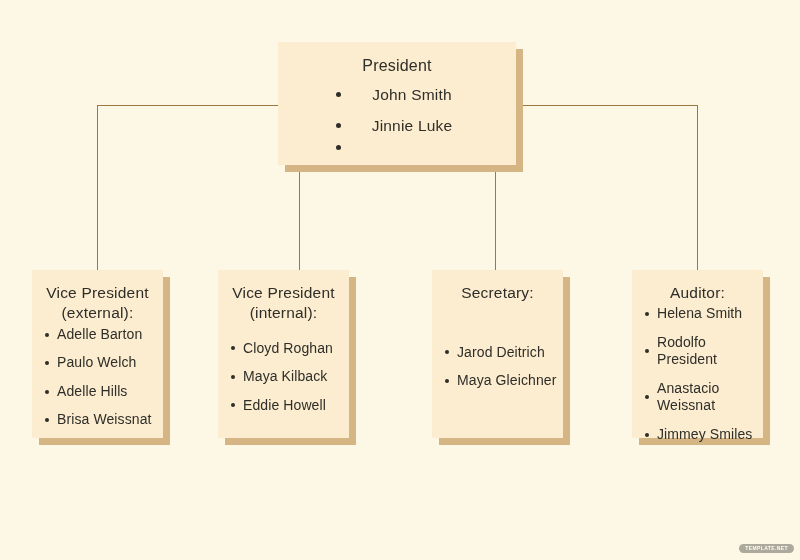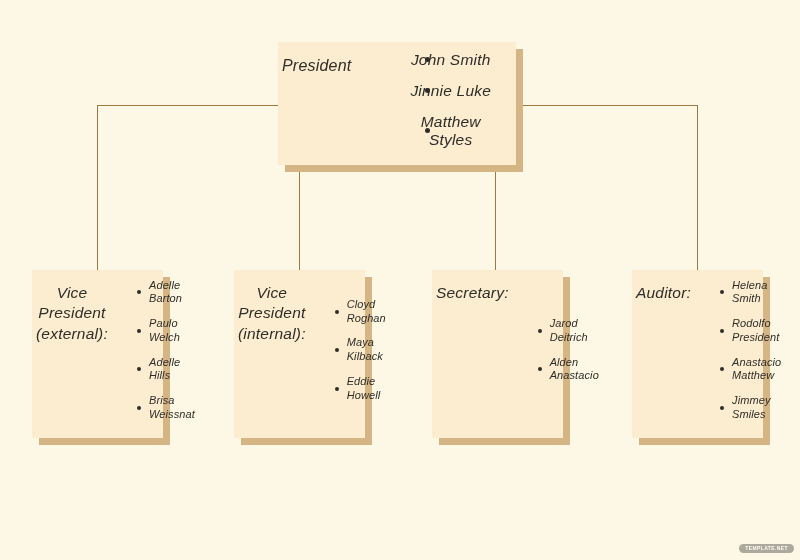--- a/index.html
+++ b/index.html
@@ -6,36 +6,36 @@
   .canvas{
     position:relative;width:800px;height:560px;overflow:hidden;
     background:var(--page-bg,#fdf8e5);
     font-family:"Liberation Sans",sans-serif;
     color:var(--text,#2e2e28);
   }
   .node{
     position:absolute;
     background:var(--box-fill,#fcecd0);
     box-shadow:7px 7px 0 var(--box-shadow,#d6b584);
-    display:flex;flex-direction:row;box-sizing:border-box;font-style:italic;
+    display:flex;flex-direction:column;box-sizing:border-box;
   }
   .president{left:278px;top:42px;width:238px;height:123px}
   .dept{top:270px;width:131px;height:168px}
-  .d0{left:32px}.d1{left:234px}.d2{left:432px}.d3{left:632px}
+  .d0{left:32px}.d1{left:218px}.d2{left:432px}.d3{left:632px}
 
   .node-title{
     text-align:center;font-size:15.5px;line-height:1.32;
     margin:13px 4px 0 4px;letter-spacing:.2px;font-weight:400;
   }
   .president .node-title{font-size:16px}
 
-  .members{list-style:none;margin:12px;padding:0;flex:1;
+  .members{list-style:none;margin:0;padding:0;flex:1;
     display:flex;flex-direction:column;justify-content:center}
   .dept .members{padding:2px 4px 10px 13px;gap:11px}
-  .dept li{display:flex;align-items:center;font-size:11px;letter-spacing:.1px;line-height:1.25}
+  .dept li{display:flex;align-items:center;font-size:14px;letter-spacing:.1px;line-height:1.25}
   .dot{width:4px;height:4px;border-radius:50%;background:var(--text,#2e2e28);
     flex:0 0 4px;margin-right:8px}
 
   .president .members{padding:0 0 8px 0;gap:13px}
   .president li{position:relative;text-align:center;font-size:15.5px;
     padding-left:30px;letter-spacing:.2px}
   .president .dot{position:absolute;left:58px;top:50%;margin-top:-2.5px;
     width:5px;height:5px;flex:none}
 
   .line{position:absolute;background:var(--connector,#9b7940)}
@@ -73,21 +73,21 @@
 
         <li>
           <span class="dot"></span><span class="member">John Smith</span>
         </li>
 
         <li>
           <span class="dot"></span><span class="member">Jinnie Luke</span>
         </li>
 
         <li>
-          <span class="dot"></span><span class="member">Matthew Styles</span>
+          <span class="dot"></span>
         </li>
       </ul>
   </div>
 
   <div class="node dept d0">
     <div class="node-title">Vice President (external):</div>
     <ul class="members">
 
         <li>
           <span class="dot"></span>
@@ -136,42 +136,42 @@
     <div class="node-title">Secretary:</div>
     <ul class="members">
 
         <li>
           <span class="dot"></span>
           <span class="member">Jarod Deitrich</span>
         </li>
 
         <li>
           <span class="dot"></span>
-          <span class="member">Alden Anastacio</span>
+          <span class="member">Maya Gleichner</span>
         </li>
       </ul>
   </div>
 
   <div class="node dept d3">
     <div class="node-title">Auditor:</div>
     <ul class="members">
 
         <li>
           <span class="dot"></span>
           <span class="member">Helena Smith</span>
         </li>
 
         <li>
           <span class="dot"></span>
           <span class="member">Rodolfo President</span>
         </li>
 
         <li>
           <span class="dot"></span>
-          <span class="member">Anastacio Matthew</span>
+          <span class="member">Anastacio Weissnat</span>
         </li>
 
         <li>
           <span class="dot"></span>
           <span class="member">Jimmey Smiles</span>
         </li>
       </ul>
   </div>
 
   <div class="watermark">TEMPLATE.NET</div>

